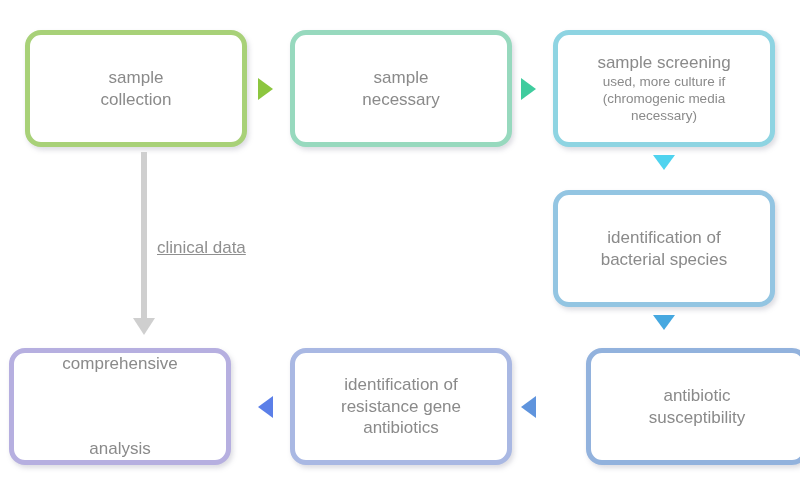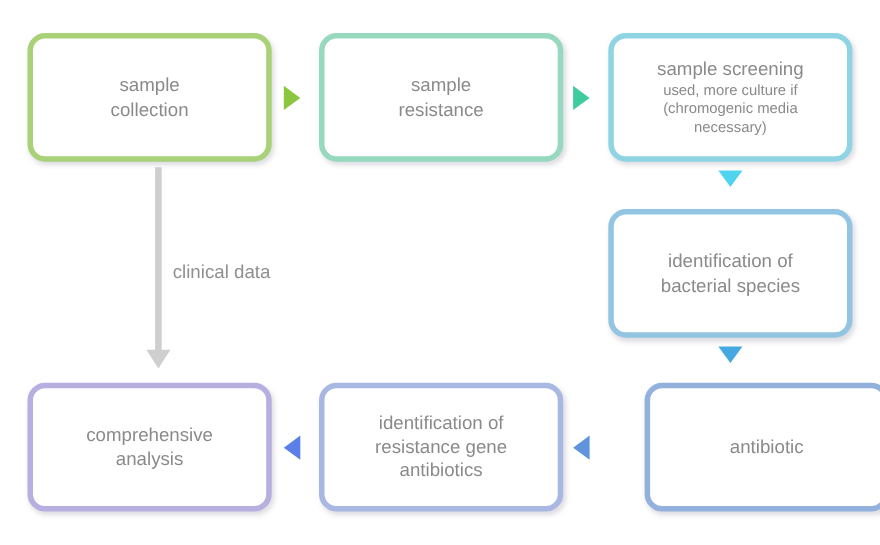--- a/index.html
+++ b/index.html
@@ -64,60 +64,62 @@
     width:0;height:0;
     border-left:11px solid transparent;
     border-right:11px solid transparent;
     border-top:17px solid #cfcfcf;
   }
   .conn-label{
     position:absolute;
     color:#8f8f8f;
     font-size:17px;
     white-space:nowrap;
+    text-decoration:underline;
   }
 </style>
 </head>
 <body>
 
 <div id="canvas">
 
   <div class="node" style="left:25px;top:30px;width:222px;height:117px;border-color:#a8d178;">
     <span class="line">sample</span>
     <span class="line">collection</span>
   </div>
 
   <div class="node" style="left:290px;top:30px;width:222px;height:117px;border-color:#97d9be;">
     <span class="line">sample</span>
-    <span class="line">resistance</span>
+    <span class="line">necessary</span>
   </div>
 
   <div class="node" style="left:553px;top:30px;width:222px;height:117px;border-color:#8ed4e2;">
     <span class="line">sample screening</span>
     <span class="sub">used, more culture if</span>
     <span class="sub">(chromogenic media</span>
     <span class="sub">necessary)</span>
   </div>
 
   <div class="node" style="left:553px;top:190px;width:222px;height:117px;border-color:#93c5e2;">
     <span class="line">identification of</span>
     <span class="line">bacterial species</span>
   </div>
 
   <div class="node" style="left:586px;top:348px;width:222px;height:117px;border-color:#92b2dd;">
     <span class="line">antibiotic</span>
+    <span class="line">susceptibility</span>
   </div>
 
   <div class="node" style="left:290px;top:348px;width:222px;height:117px;border-color:#a9b8e3;">
     <span class="line">identification of</span>
     <span class="line">resistance gene</span>
     <span class="line">antibiotics</span>
   </div>
 
-  <div class="node" style="left:25px;top:348px;width:222px;height:117px;border-color:#b6afe0;">
+  <div class="node" style="left:9px;top:348px;width:222px;height:117px;border-color:#b6afe0;justify-content:space-between;">
     <span class="line">comprehensive</span>
     <span class="line">analysis</span>
   </div>
 
   <div class="arrow arrow-right" style="left:258px;top:78px;border-left-color:#8cc63f;"></div>
 
   <div class="arrow arrow-right" style="left:521px;top:78px;border-left-color:#3fcc9e;"></div>
 
   <div class="arrow arrow-down" style="left:653px;top:155px;border-top-color:#4fd3ef;"></div>
 

